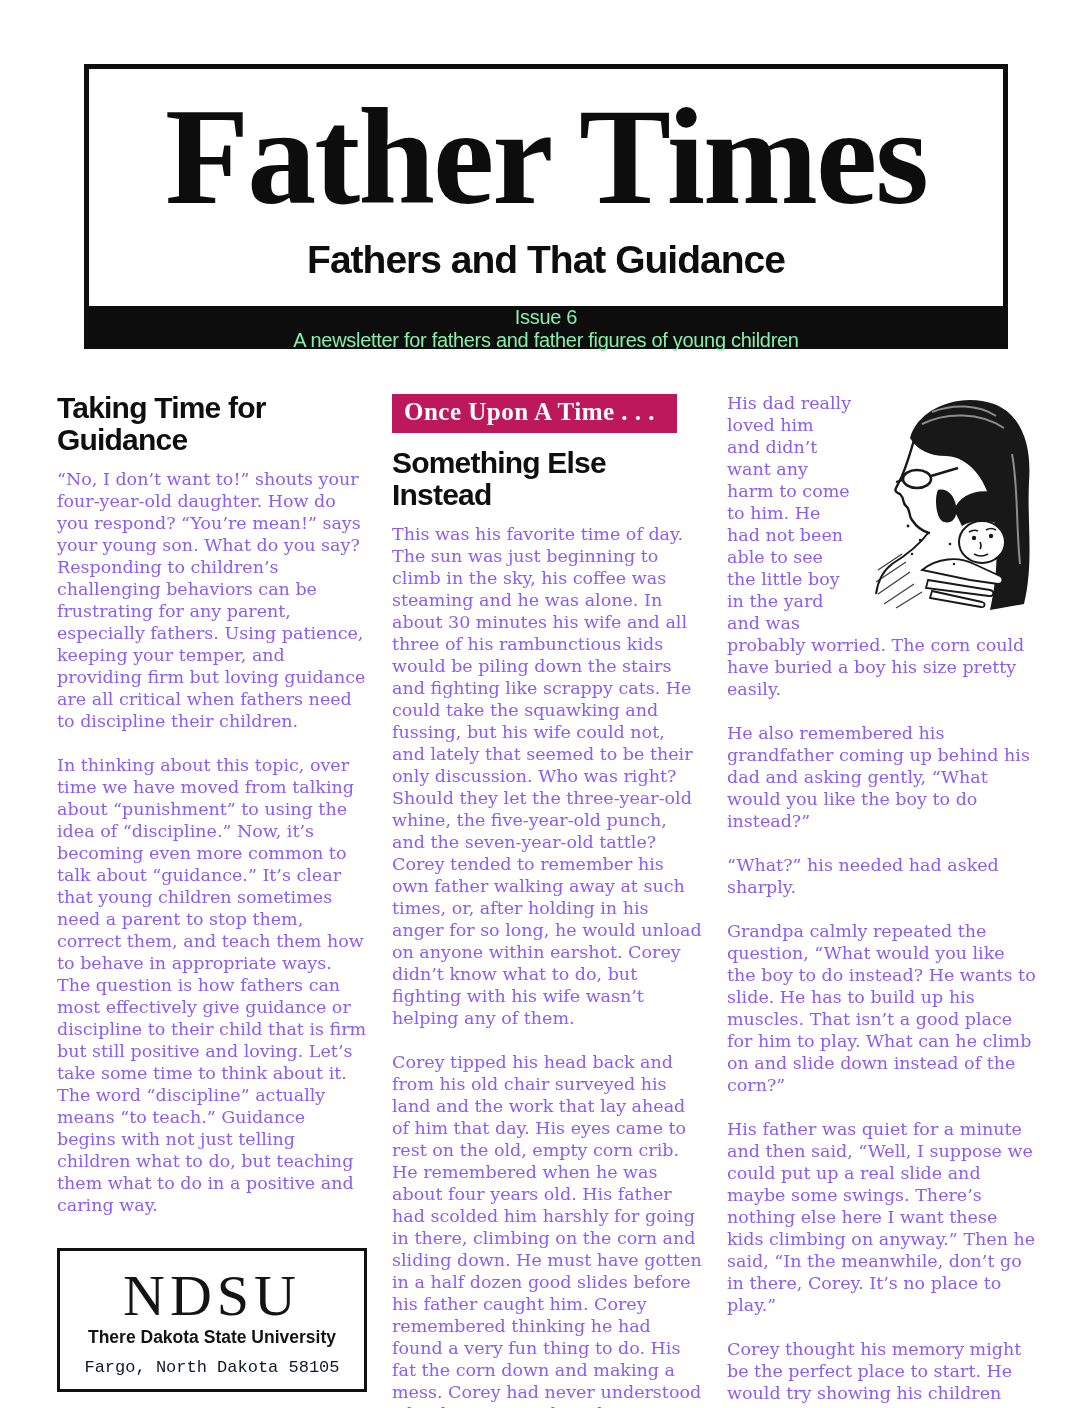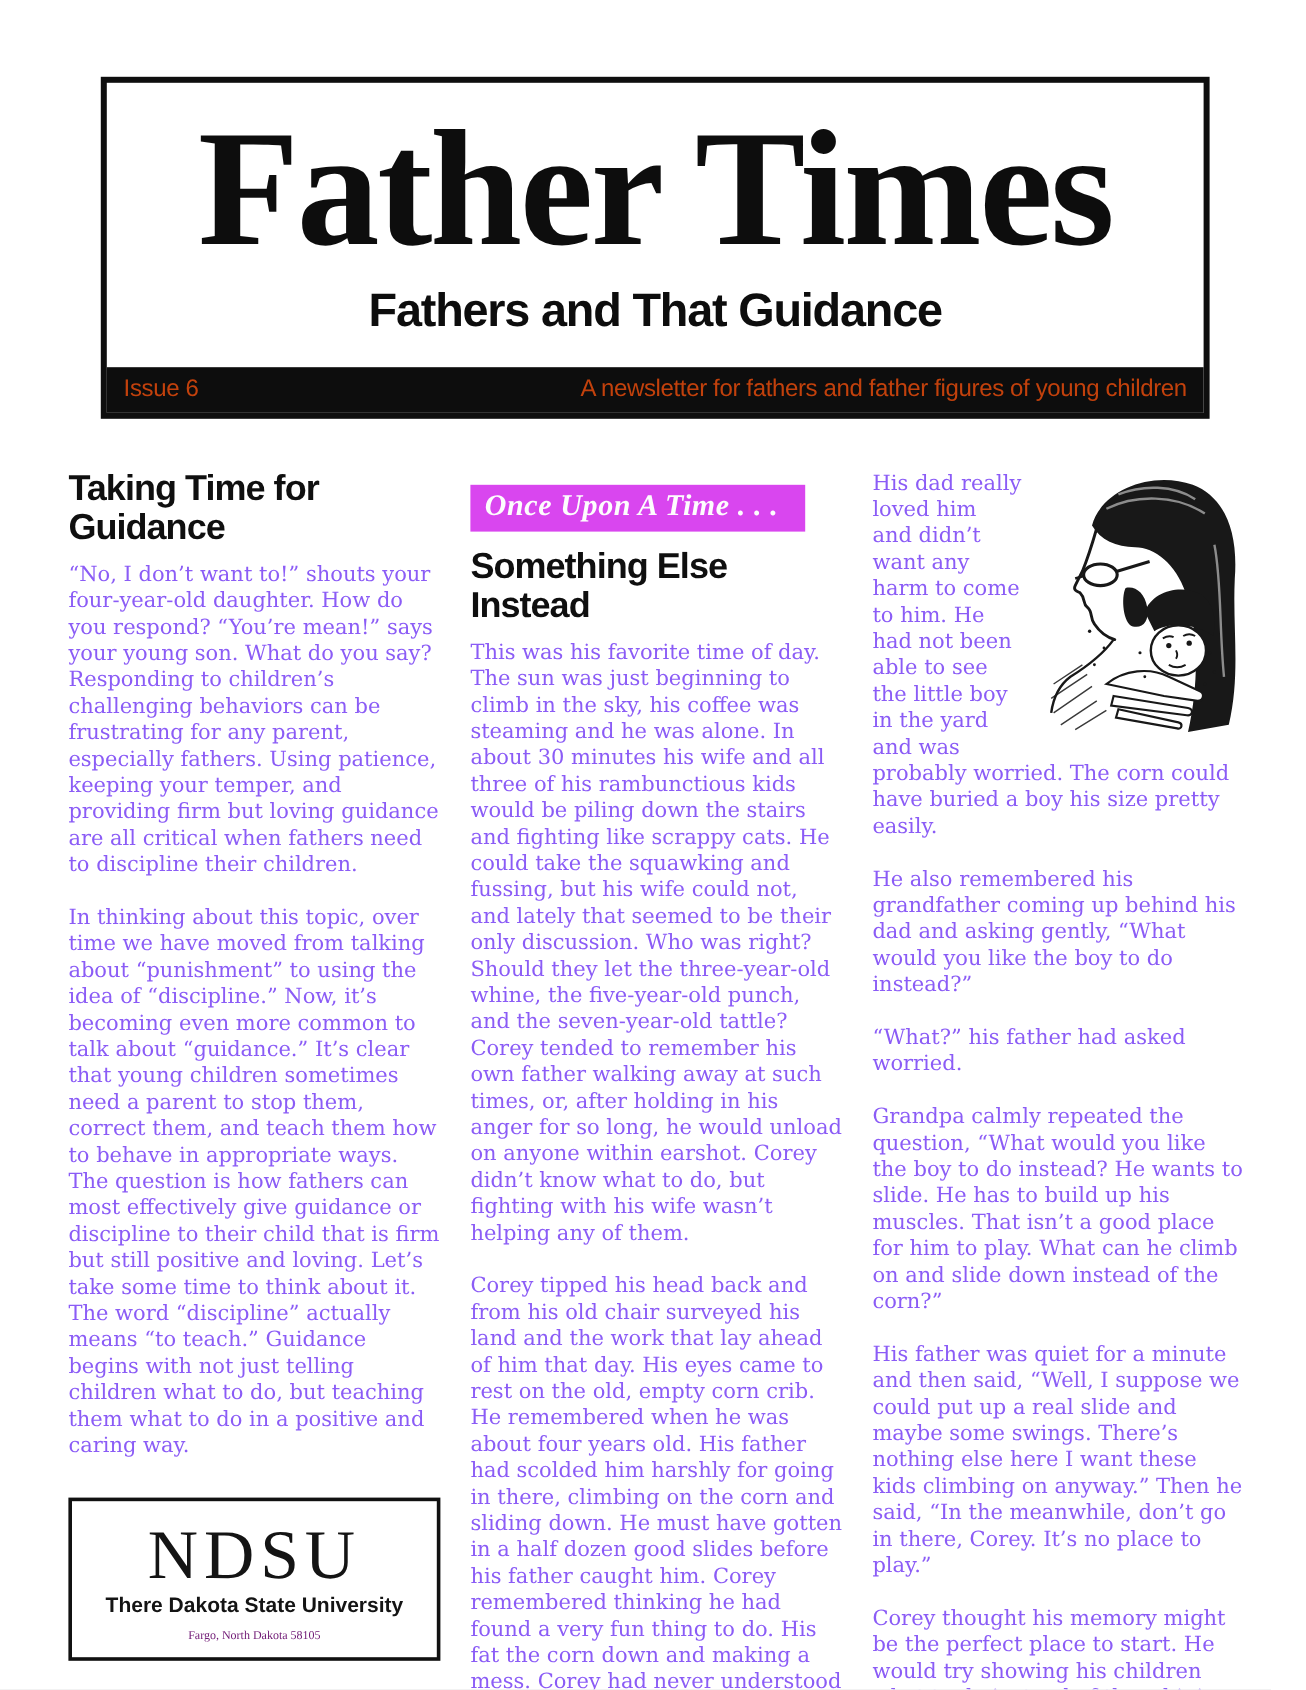--- a/index.html
+++ b/index.html
@@ -17,66 +17,66 @@
     font-family:"Liberation Serif",serif;font-weight:bold;
     font-size:138px;line-height:1.02;text-align:center;
     letter-spacing:-2px;color:#0d0d0d;margin-top:18px;
   }
   .mast-subtitle{
     font-family:"Liberation Sans",sans-serif;font-weight:bold;
     font-size:39px;letter-spacing:-1px;text-align:center;
     color:#0d0d0d;margin:10px 0 24px;
   }
   .issue-bar{
-    background:#0d0d0d;color:#c2410c;height:38px;
+    background:#0d0d0d;color:#86efac;height:38px;
     display:flex;justify-content:space-between;align-items:center;
     padding:0 14px;font-family:"Liberation Sans",sans-serif;
-    font-size:20px;letter-spacing:-0.3px;
+    font-size:20px;letter-spacing:-0.3px;flex-direction:column;
   }
   
   .columns{
     position:absolute;left:57px;top:392px;width:980px;
     display:flex;gap:25px;
   }
   .col{width:310px;flex:0 0 310px;}
   .section-heading{
     font-family:"Liberation Sans",sans-serif;font-weight:bold;
     font-size:30px;letter-spacing:-0.8px;color:#0f0f0f;
     margin:0 0 13px;line-height:1.05;
   }
   .body-text{
     font-size:17.5px;line-height:22px;margin:0 0 22px;color:#8b5cf6;
   }
   
   .badge{
-    display:inline-block;background:#d946ef;color:#fdfdfd;
-    font-family:"Liberation Serif",serif;font-style:italic;font-weight:bold;
+    display:inline-block;background:#be185d;color:#fdfdfd;
+    font-family:"Liberation Serif",serif;font-weight:bold;
     font-size:25px;letter-spacing:0.5px;
-    padding:4px 22px 7px 12px;margin:12px 0 14px;
+    padding:4px 22px 7px 12px;margin:2px 0 14px;
   }
   
   .ndsu-box{
     border:3px solid #111;margin-top:32px;text-align:center;
     padding:16px 10px 12px;box-sizing:border-box;background:#fff;
   }
   .ndsu-logo{
     font-family:"Liberation Serif",serif;font-weight:normal;
     font-size:58px;line-height:1;letter-spacing:5px;color:#141414;
   }
   .ndsu-line1{
     font-family:"Liberation Sans",sans-serif;font-weight:bold;
     font-size:27px;letter-spacing:-0.5px;margin-top:2px;color:#141414;
   }
   .ndsu-line2{
     font-family:"Liberation Sans",sans-serif;font-weight:bold;
     font-size:17.5px;margin-top:2px;color:#141414;
   }
   .ndsu-line3{
-    font-family:Liberation Serif, serif;font-size:10px;
-    margin-top:10px;color:#701a75;
+    font-family:Liberation Mono, monospace;font-size:17px;
+    margin-top:10px;color:#0f172a;
   }
   
   .illustration{
     float:right;width:175px;height:216px;margin:2px 0 6px 10px;
   }
 </style>
 </head>
 <body>
 
 <div class="page">
@@ -158,20 +158,20 @@
             <circle cx="92" cy="170" r="1.2"></circle>
           <circle cx="50" cy="160" r="1.2"></circle>
             <circle cx="146" cy="150" r="1.4"></circle>
           <circle cx="150" cy="166" r="1.2"></circle>
             <circle cx="142" cy="176" r="1.3"></circle>
         </g>
       </svg>
 
       <p class="body-text">His dad really loved him and didn’t want any harm to come to him. He had not been able to see the little boy in the yard and was probably worried. The corn could have buried a boy his size pretty easily.</p>
       <p class="body-text">He also remembered his grandfather coming up behind his dad and asking gently, “What would you like the boy to do instead?”</p>
-      <p class="body-text">“What?” his father had asked worried.</p>
+      <p class="body-text">“What?” his needed had asked sharply.</p>
       <p class="body-text">Grandpa calmly repeated the question, “What would you like the boy to do instead? He wants to slide. He has to build up his muscles. That isn’t a good place for him to play. What can he climb on and slide down instead of the corn?”</p>
       <p class="body-text">His father was quiet for a minute and then said, “Well, I suppose we could put up a real slide and maybe some swings. There’s nothing else here I want these kids climbing on anyway.” Then he said, “In the meanwhile, don’t go in there, Corey. It’s no place to play.”</p>
       <p class="body-text">Corey thought his memory might be the perfect place to start. He would try showing his children what to do instead of the whining, the hitting and the tattling. There must be reasons behind it, he thought. Maybe spending time just watching them would give him the information he needed to help each child do “something else instead” of their negative behavior.</p>
     </section>
 
   </main>
 </div>
 
 </body></html>

